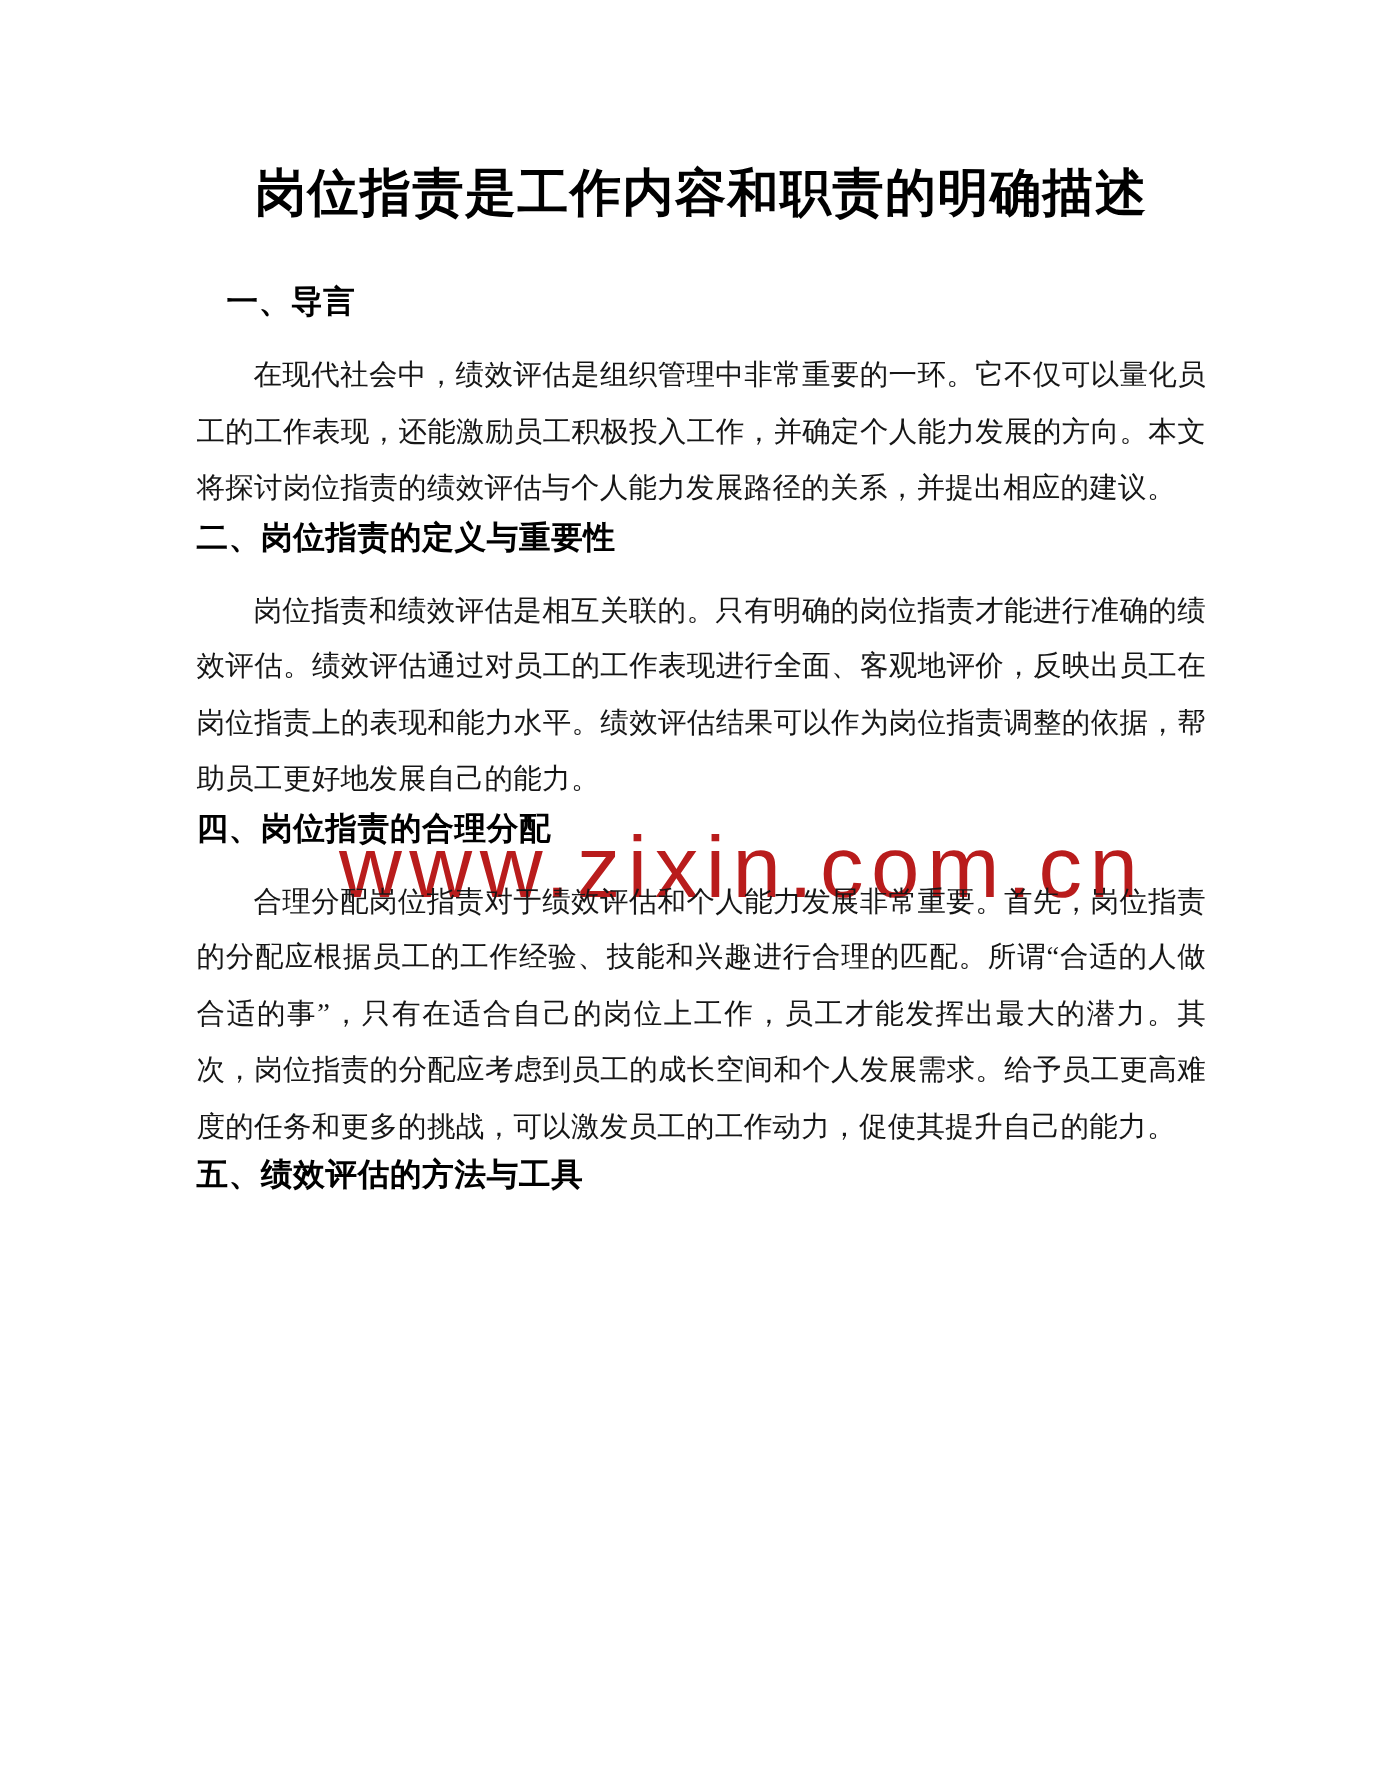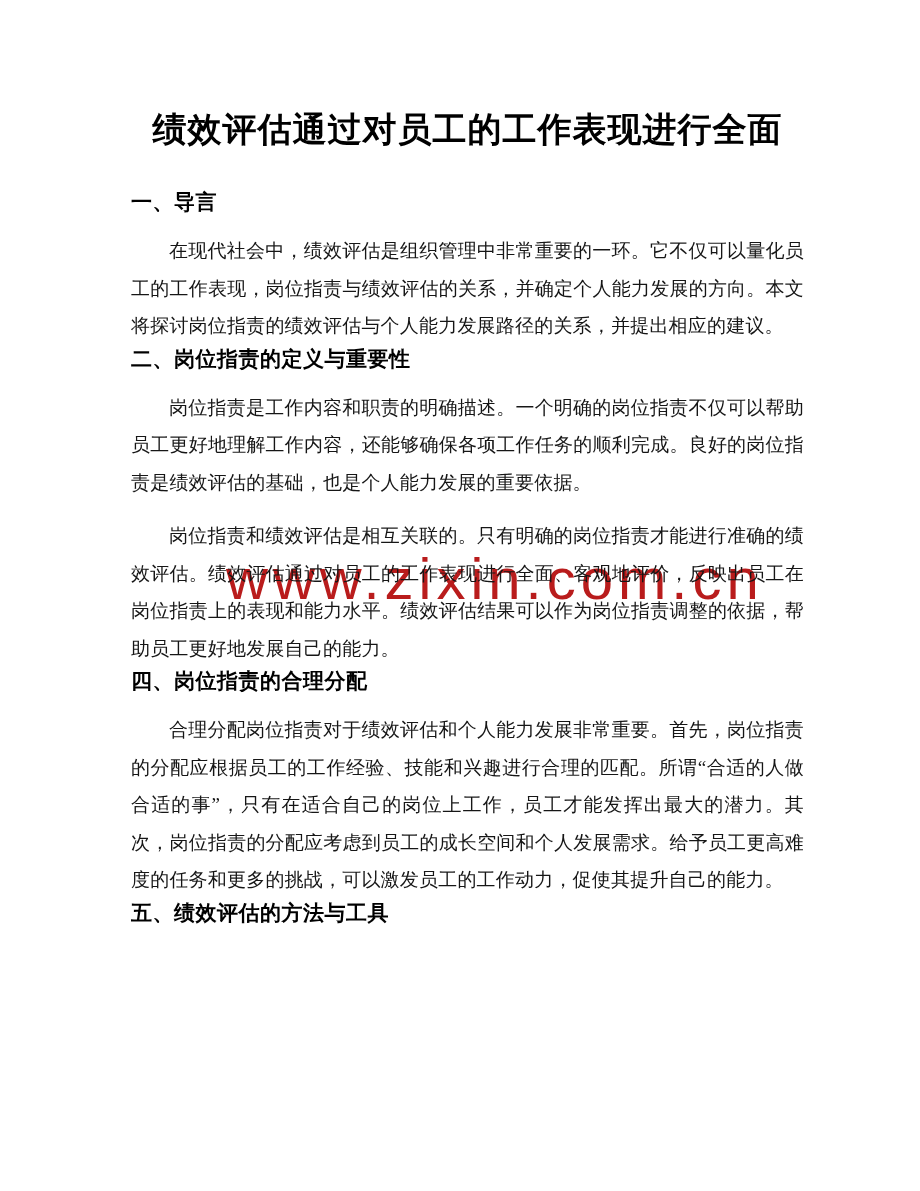--- a/index.html
+++ b/index.html
@@ -29,21 +29,21 @@
     letter-spacing: 1px;
   }
   .section-heading {
     font-family: "Liberation Sans", "DejaVu Sans", sans-serif;
     font-weight: bold;
     color: #000000;
     font-size: 21px;
     line-height: 28px;
     letter-spacing: 0.5px;
   }
-  .section-heading.first { margin-top: 34px; }
+  .section-heading.first { margin-top: 34px; margin-left: 20px; }
   .body-para {
     font-size: 19px;
     line-height: 37.5px;
     text-align: justify;
     text-indent: 2em;
     margin-top: 16px;
     letter-spacing: 0.2px;
   }
   .watermark {
     position: absolute;
@@ -62,27 +62,26 @@
 </style>
 </head>
 <body>
 
 <div class="page">
 
   <div class="watermark">www.zixin.com.cn</div>
 
   <div class="content">
 
-    <h1 class="doc-title">绩效评估通过对员工的工作表现进行全面</h1>
+    <h1 class="doc-title">岗位指责是工作内容和职责的明确描述</h1>
 
     <h2 class="section-heading first">一、导言</h2>
-    <p class="body-para">在现代社会中，绩效评估是组织管理中非常重要的一环。它不仅可以量化员工的工作表现，岗位指责与绩效评估的关系，并确定个人能力发展的方向。本文将探讨岗位指责的绩效评估与个人能力发展路径的关系，并提出相应的建议。</p>
+    <p class="body-para">在现代社会中，绩效评估是组织管理中非常重要的一环。它不仅可以量化员工的工作表现，还能激励员工积极投入工作，并确定个人能力发展的方向。本文将探讨岗位指责的绩效评估与个人能力发展路径的关系，并提出相应的建议。</p>
 
     <h2 class="section-heading">二、岗位指责的定义与重要性</h2>
-    <p class="body-para">岗位指责是工作内容和职责的明确描述。一个明确的岗位指责不仅可以帮助员工更好地理解工作内容，还能够确保各项工作任务的顺利完成。良好的岗位指责是绩效评估的基础，也是个人能力发展的重要依据。</p>
 
     <p class="body-para">岗位指责和绩效评估是相互关联的。只有明确的岗位指责才能进行准确的绩效评估。绩效评估通过对员工的工作表现进行全面、客观地评价，反映出员工在岗位指责上的表现和能力水平。绩效评估结果可以作为岗位指责调整的依据，帮助员工更好地发展自己的能力。</p>
 
     <h2 class="section-heading">四、岗位指责的合理分配</h2>
     <p class="body-para">合理分配岗位指责对于绩效评估和个人能力发展非常重要。首先，岗位指责的分配应根据员工的工作经验、技能和兴趣进行合理的匹配。所谓“合适的人做合适的事”，只有在适合自己的岗位上工作，员工才能发挥出最大的潜力。其次，岗位指责的分配应考虑到员工的成长空间和个人发展需求。给予员工更高难度的任务和更多的挑战，可以激发员工的工作动力，促使其提升自己的能力。</p>
 
     <h2 class="section-heading">五、绩效评估的方法与工具</h2>
 
   </div>
 </div>

